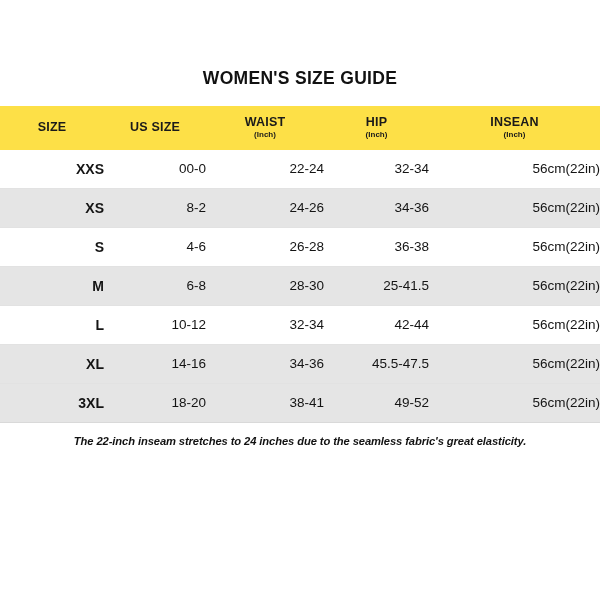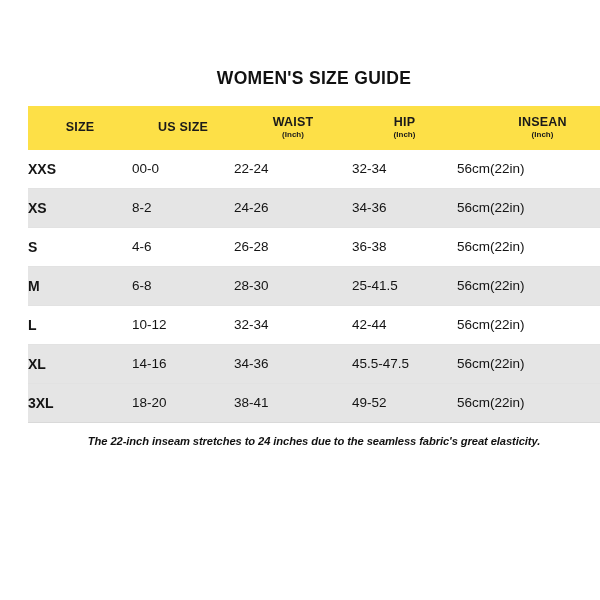--- a/index.html
+++ b/index.html
@@ -15,21 +15,20 @@
     overflow: hidden;
   }
   .page {
     position: relative;
     width: 600px;
     height: 448px;
     box-sizing: border-box;
     display: flex;
     flex-direction: column;
     justify-content: flex-start;
-    padding-left: 28px;
   }
   .title {
     text-align: center;
     font-size: 17.5px;
     font-weight: bold;
     letter-spacing: 0.3px;
     color: #111111;
     margin-top: 68px;
     margin-bottom: 17px;
   }
@@ -58,21 +57,21 @@
     display: block;
     font-size: 8px;
     font-weight: bold;
     margin-top: 1px;
     letter-spacing: 0;
   }
   table.size-table thead th .sub.hidden {
     visibility: hidden;
   }
   table.size-table tbody td {
-    text-align: left;
+    text-align: right;
     font-size: 13.5px;
     color: #141414;
     padding: 11px 0 11px 0;
     border-bottom: 1px solid #e2e2e2;
     white-space: nowrap;
   }
   table.size-table tbody td.size-cell {
     font-weight: bold;
     font-size: 14px;
   }

